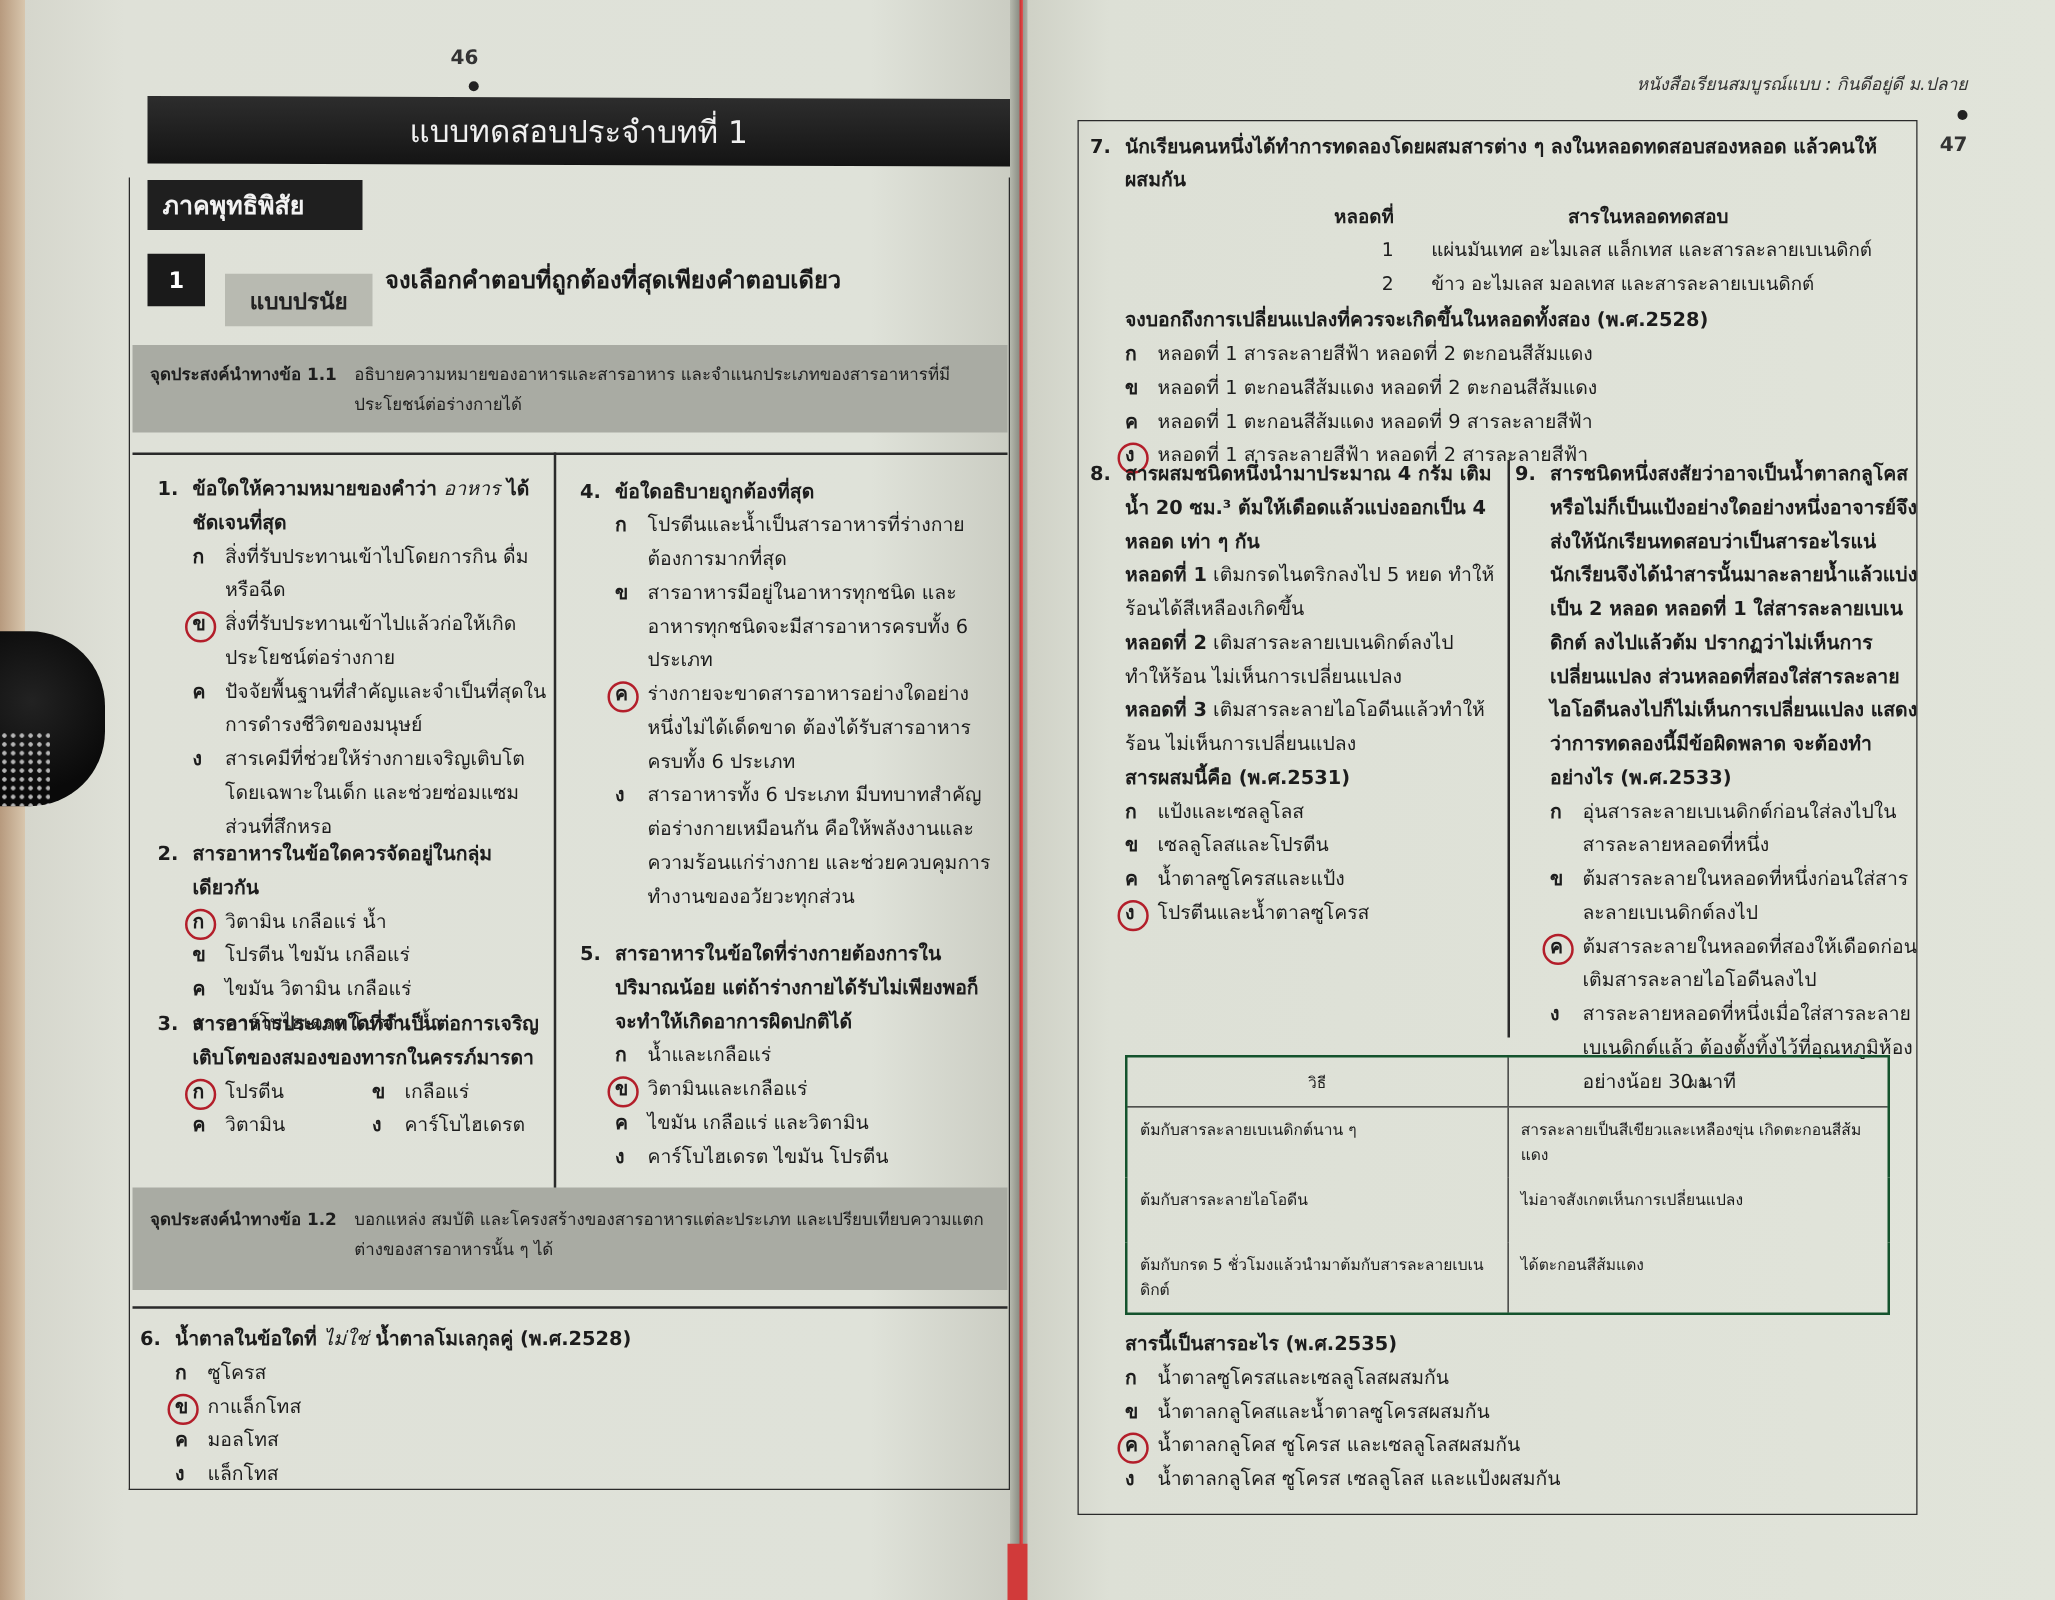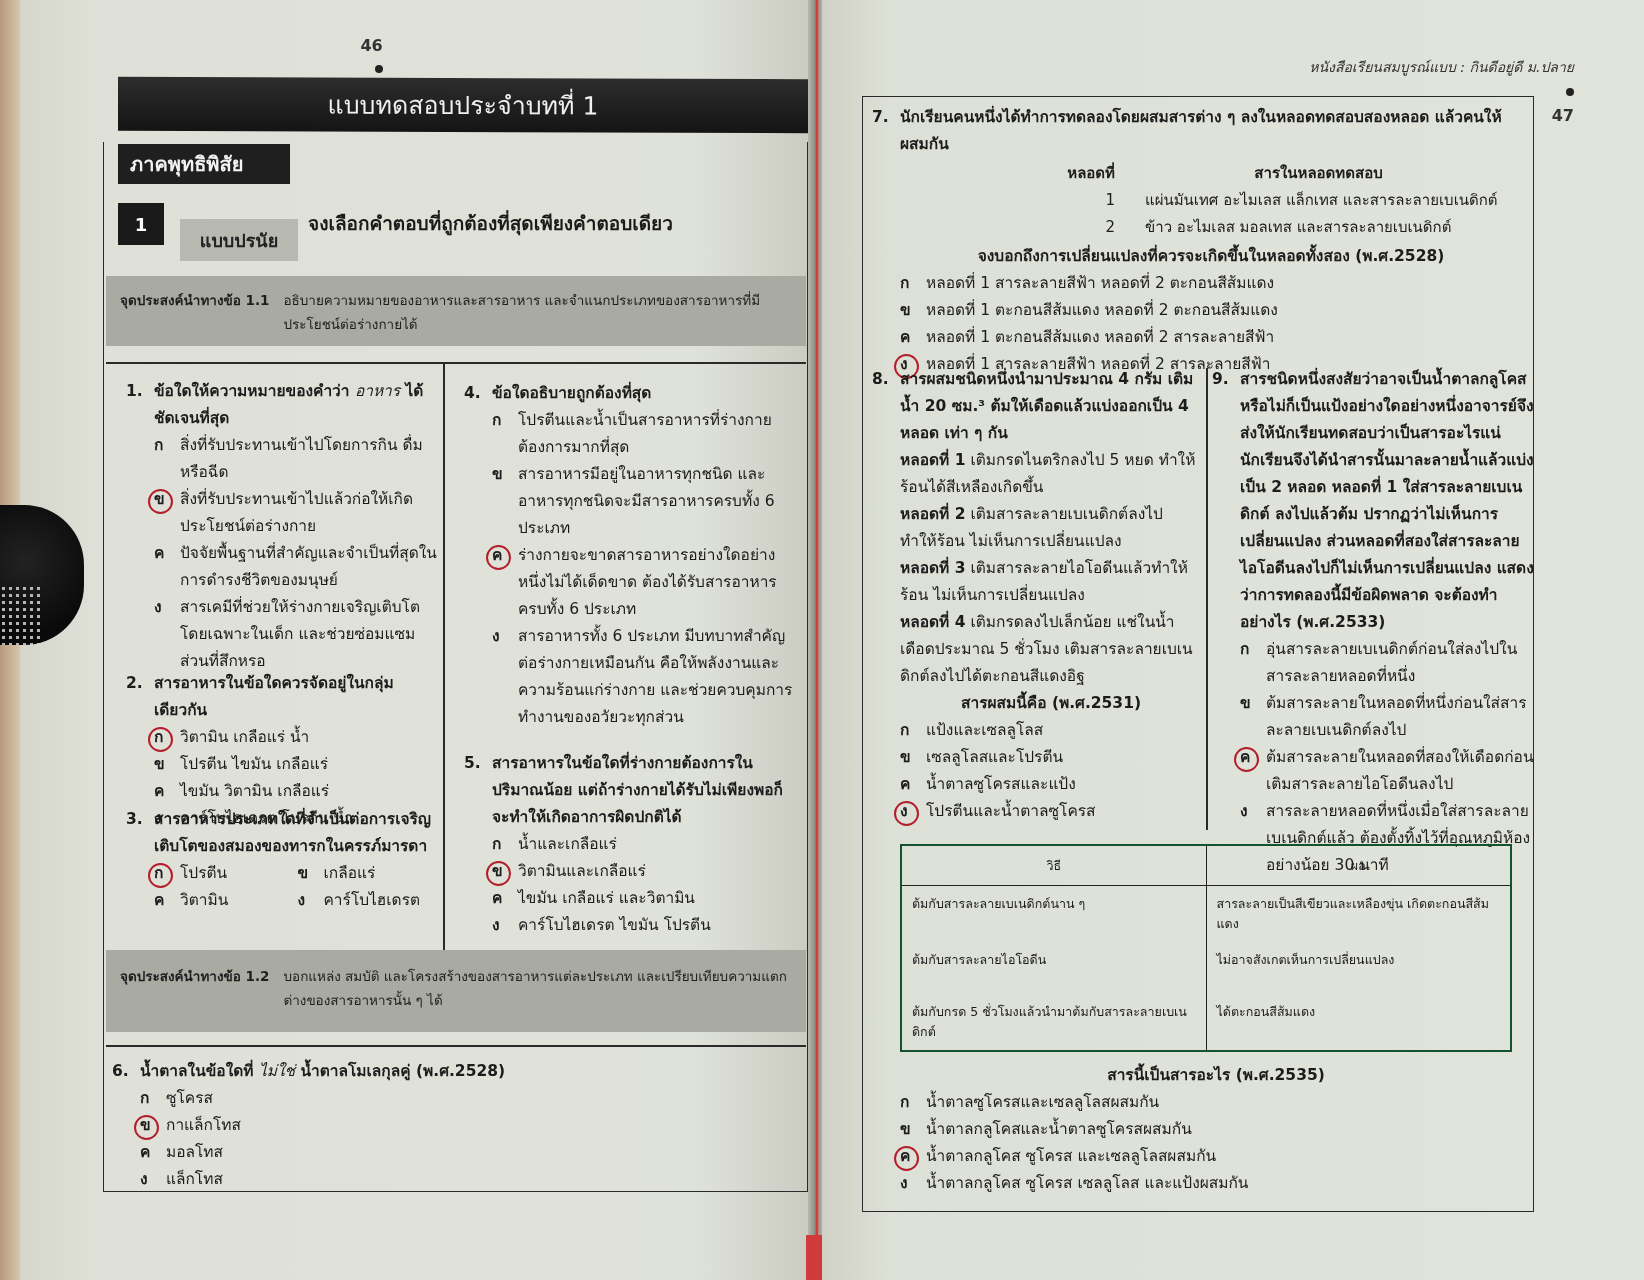--- a/index.html
+++ b/index.html
@@ -45,21 +45,21 @@
   .opt-grid { display: grid; grid-template-columns: 1fr 1fr; padding-left: 28px; }
   .opt-grid .opt { padding-left: 0; }
 
   .tube-table { margin: 2px 0 2px 28px; font-size: 15px; }
   .tube-table .row { display: flex; }
   .tube-table .c1 { width: 215px; text-align: right; }
   .tube-table .c2 { flex: 1; padding-left: 30px; }
   .tube-table .hdr { font-weight: bold; }
   .tube-table .hdr .c2 { text-align: center; padding-left: 0; }
 
-  .sub-bold { font-weight: bold; text-align: center; }
+  .sub-bold { font-weight: bold; }
 
   .result-table { margin: 6px 0 10px 28px; width: 612px; border: 2px solid #14532d; font-size: 12.5px; border-collapse: collapse; }
   .result-table th { font-weight: normal; border-bottom: 1.5px solid #222; padding: 6px; text-align: center; }
   .result-table td { padding: 8px 10px; vertical-align: top; line-height: 20px; height: 52px; }
   .result-table th + th, .result-table td + td { border-left: 1.5px solid #222; }
 </style>
 </head>
 <body>
 
 <div class="spread">
@@ -280,44 +280,41 @@
     <div class="opt">
         <span class="l">ก</span>
         <span class="t">หลอดที่ 1 สารละลายสีฟ้า  หลอดที่ 2 ตะกอนสีส้มแดง</span>
       </div>
     <div class="opt">
         <span class="l">ข</span>
         <span class="t">หลอดที่ 1 ตะกอนสีส้มแดง  หลอดที่ 2 ตะกอนสีส้มแดง</span>
       </div>
     <div class="opt">
         <span class="l">ค</span>
-        <span class="t">หลอดที่ 1 ตะกอนสีส้มแดง  หลอดที่ 2 สารละลายสีฟ้า</span>
+        <span class="t">หลอดที่ 1 ตะกอนสีส้มแดง  หลอดที่ 9 สารละลายสีฟ้า</span>
       </div>
     <div class="opt">
         <span class="l ans">ง</span>
         <span class="t">หลอดที่ 1 สารละลายสีฟ้า  หลอดที่ 2 สารละลายสีฟ้า</span>
       </div>
   </div>
 
   <div class="q" style="left:872px; top:366px; width:330px;">
     <div class="stem">
         <span class="n">8.</span>
         <span class="t">สารผสมชนิดหนึ่งนำมาประมาณ 4 กรัม เติมน้ำ 20 ซม.³ ต้มให้เดือดแล้วแบ่งออกเป็น 4 หลอด เท่า ๆ กัน</span>
       </div>
     <div class="opt">
         <span class="t"><b>หลอดที่ 1</b><span> เติมกรดไนตริกลงไป 5 หยด ทำให้ร้อนได้สีเหลืองเกิดขึ้น</span></span>
       </div>
     <div class="opt">
         <span class="t"><b>หลอดที่ 2</b><span> เติมสารละลายเบเนดิกต์ลงไป ทำให้ร้อน ไม่เห็นการเปลี่ยนแปลง</span></span>
       </div>
     <div class="opt">
         <span class="t"><b>หลอดที่ 3</b><span> เติมสารละลายไอโอดีนแล้วทำให้ร้อน ไม่เห็นการเปลี่ยนแปลง</span></span>
-      </div>
-    <div class="opt">
-        <span class="t"><b>หลอดที่ 4</b><span> เติมกรดลงไปเล็กน้อย แช่ในน้ำเดือดประมาณ 5 ชั่วโมง เติมสารละลายเบเนดิกต์ลงไปได้ตะกอนสีแดงอิฐ</span></span>
       </div>
     <div class="opt sub-bold">
         <span class="t">สารผสมนี้คือ (พ.ศ.2531)</span>
       </div>
     <div class="opt">
         <span class="l">ก</span>
         <span class="t">แป้งและเซลลูโลส</span>
       </div>
     <div class="opt">
         <span class="l">ข</span>

